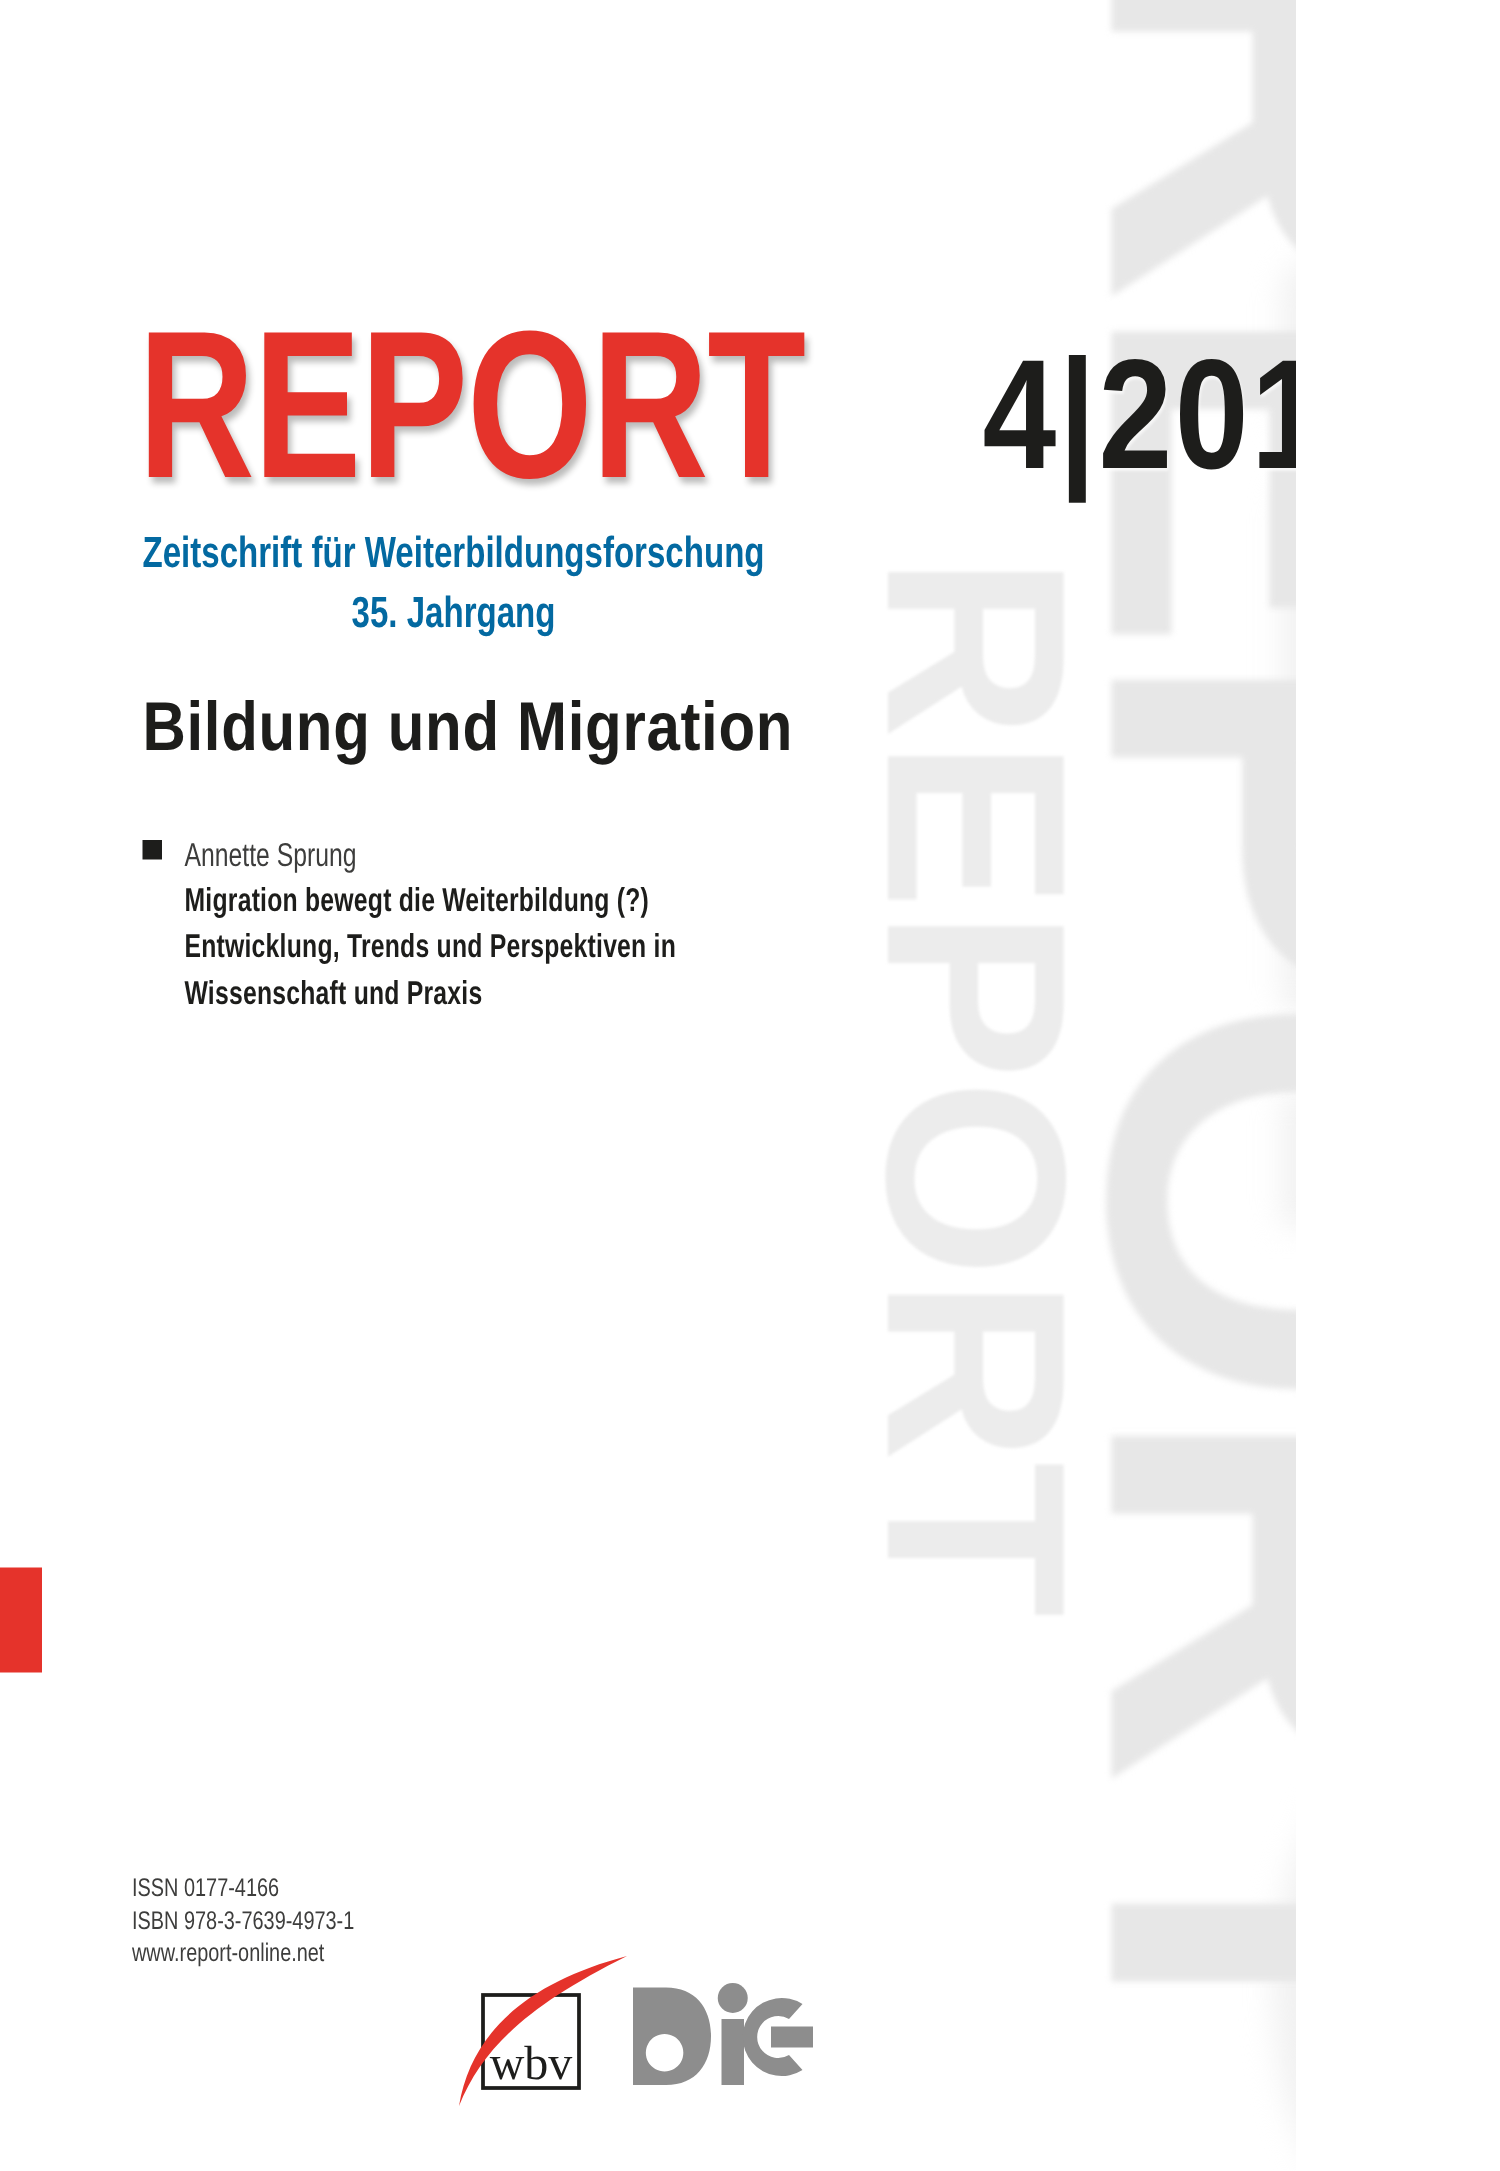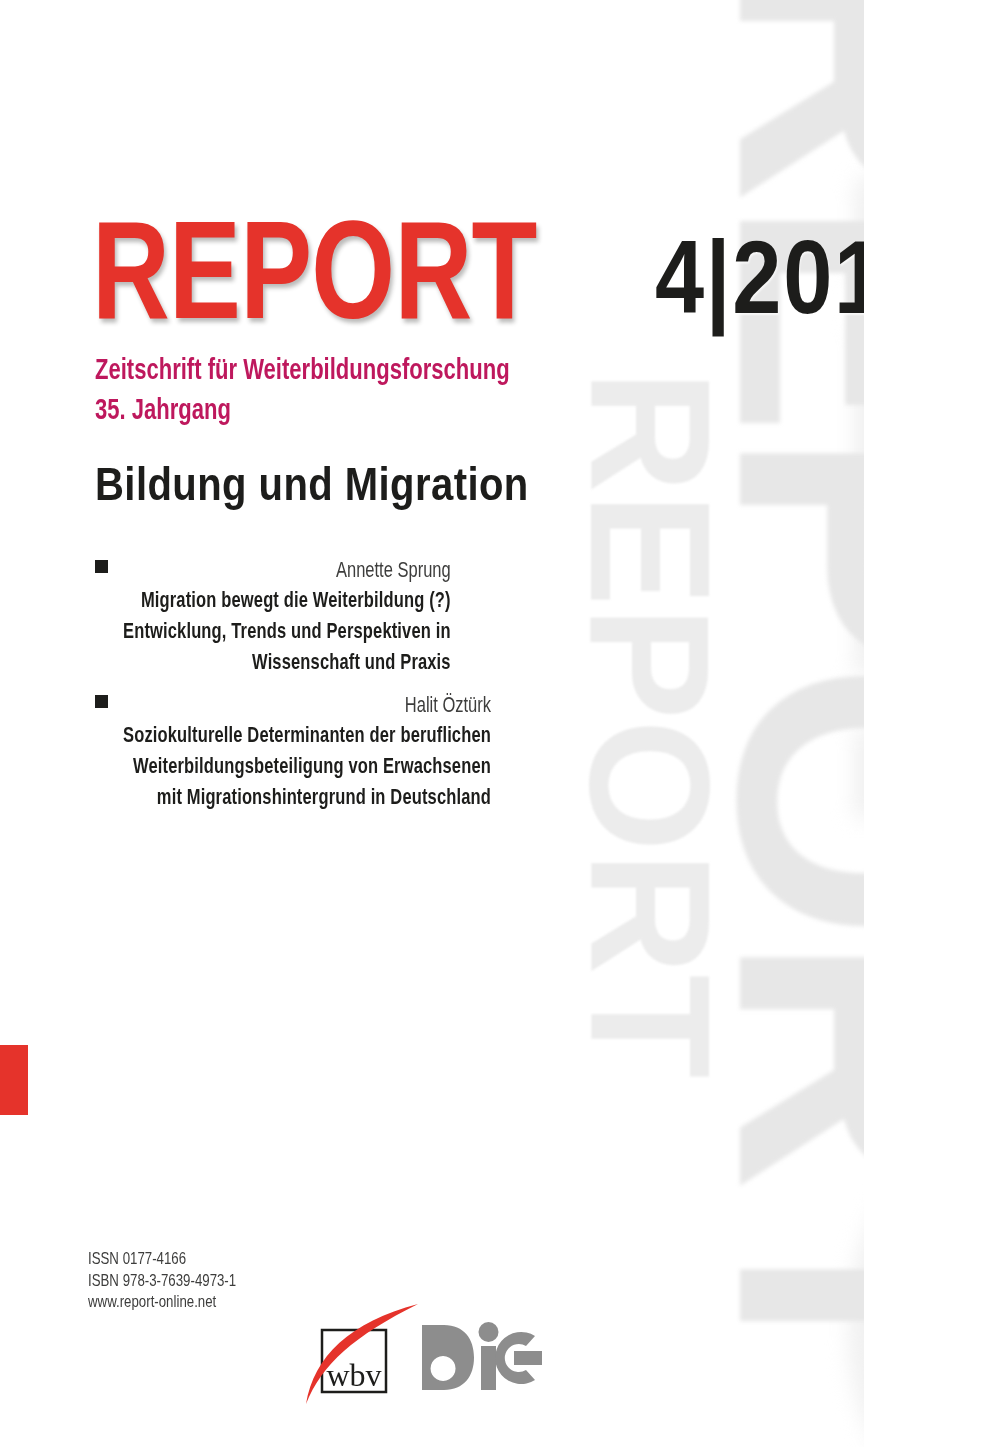--- a/index.html
+++ b/index.html
@@ -24,32 +24,32 @@
     font-size:140px; font-weight:bold; line-height:1; letter-spacing:-1px;
     color:#e5332b; transform:scaleX(0.77);
     text-shadow:3px 4px 5px rgba(29,29,27,0.30);
   }
   .issue {
     position:absolute; left:655px; top:225px;
     font-size:104px; font-weight:bold; line-height:1; letter-spacing:2px;
     color:#1d1d1b; transform:scaleX(0.85);
     text-shadow:1px 2px 2px rgba(255,255,255,0.7);
   }
-  .subtitle { position:absolute; left:95px; top:349px; color:#be185d; }
+  .subtitle { position:absolute; left:95px; top:349px; color:#0369a1;text-align:center; }
   .subtitle div { font-size:29px; font-weight:bold; line-height:40px;
                   transform:scaleX(0.76); }
   .theme {
     position:absolute; left:95px; top:459px;
     font-size:46px; font-weight:bold; line-height:1.1; letter-spacing:0.5px;
     color:#1d1d1b; transform:scaleX(0.87);
   }
   .article { position:absolute; left:95px; }
   .bullet { position:absolute; left:0; top:4px; width:13px; height:13px;
             background:#1d1d1b; }
-  .a-body { margin-left:28px;text-align:right; }
+  .a-body { margin-left:28px; }
   .author { font-size:22px; font-weight:normal; line-height:28px;
             color:#3d3d3c; transform:scaleX(0.75); }
   .a-title { font-size:22px; font-weight:bold; line-height:31px;
              letter-spacing:0.2px; color:#1d1d1b; transform:scaleX(0.75); }
   .red-block { position:absolute; left:0; top:1045px; width:28px; height:70px;
                background:#e5332b; }
   .footer-info { position:absolute; left:88px; top:1248px; color:#3d3d3c; }
   .footer-info div { font-size:17px; line-height:21.5px; transform:scaleX(0.78);
                      transform-origin:0 0; white-space:nowrap; }
   .logo { position:absolute; }
@@ -79,29 +79,20 @@
     <div class="article" style="top:556px">
       <span class="bullet"></span>
       <div class="a-body">
         <div class="author cond">Annette Sprung</div>
         <div class="a-title cond">Migration bewegt die Weiterbildung (?)</div>
         <div class="a-title cond">Entwicklung, Trends und Perspektiven in</div>
         <div class="a-title cond">Wissenschaft und Praxis</div>
       </div>
     </div>
 
-    <div class="article" style="top:691px">
-      <span class="bullet"></span>
-      <div class="a-body">
-        <div class="author cond">Halit Öztürk</div>
-        <div class="a-title cond">Soziokulturelle Determinanten der beruflichen</div>
-        <div class="a-title cond">Weiterbildungsbeteiligung von Erwachsenen</div>
-        <div class="a-title cond">mit Migrationshintergrund in Deutschland</div>
-      </div>
-    </div>
 
 
     <div class="red-block"></div>
 
     <div class="footer-info">
       <div>ISSN 0177-4166</div>
       <div>ISBN 978-3-7639-4973-1</div>
       <div>www.report-online.net</div>
     </div>
 

